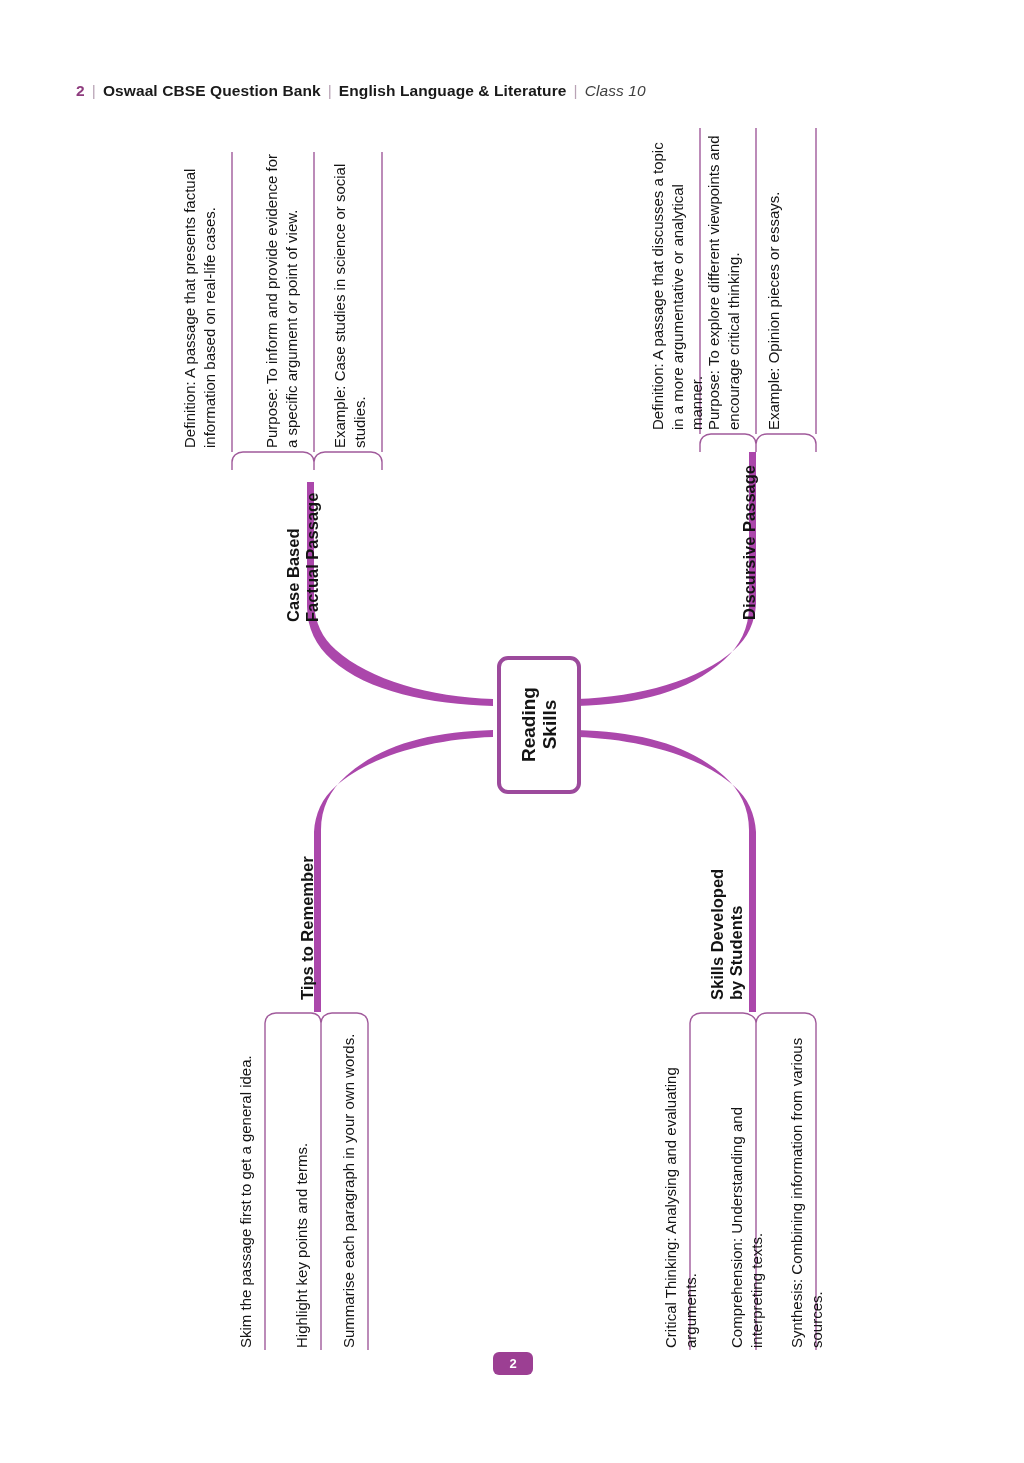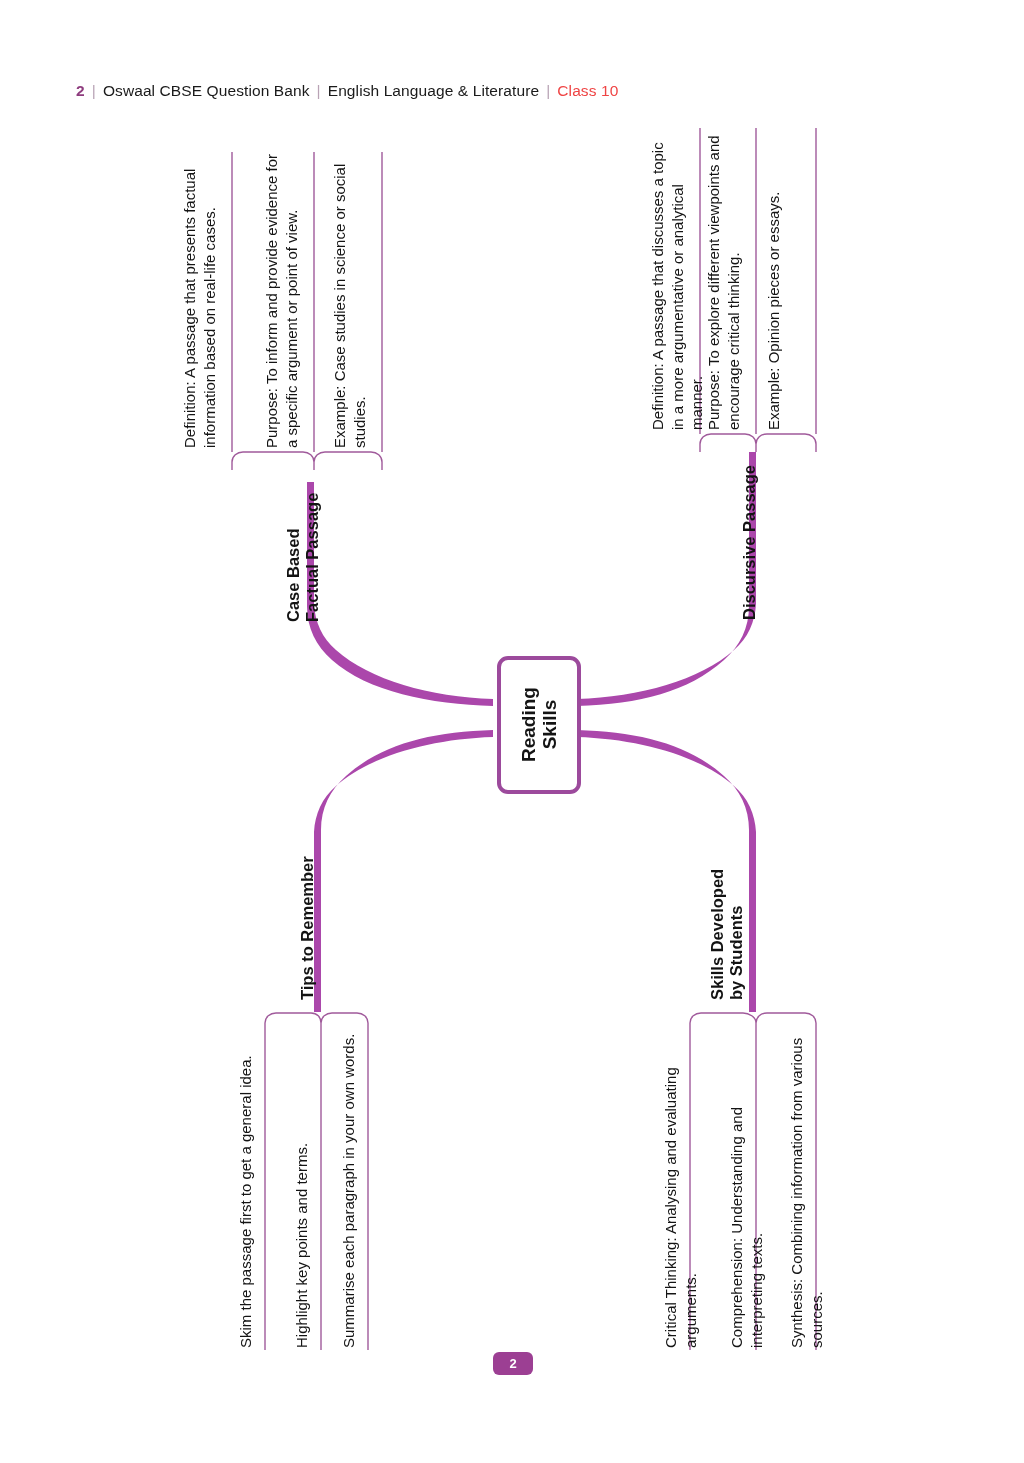--- a/index.html
+++ b/index.html
@@ -10,22 +10,22 @@
   }
 
   
   .header{
     position:absolute;left:76px;top:82px;
     font-size:15.5px;color:#1a1a1a;letter-spacing:.1px;
     white-space:nowrap;display:flex;align-items:baseline;gap:7px;
   }
   .header .pg{color:#8e3c7e;font-weight:bold;}
   .header .sep{color:#b9a3b5;font-weight:300;}
-  .header .cls{color:#ef4444;}
-  .header .t1,.header .t2{color:#1a1a1a;}
+  .header .cls{color:#404040;font-style:italic;}
+  .header .t1,.header .t2{color:#1a1a1a;font-weight:bold;}
 
   
   .page-badge{
     position:absolute;left:493px;top:1352px;
     width:40px;height:23px;border-radius:6px;
     background:#9c3f93;color:#fff;font-size:13px;font-weight:bold;
     display:flex;align-items:center;justify-content:center;
   }
 
   

